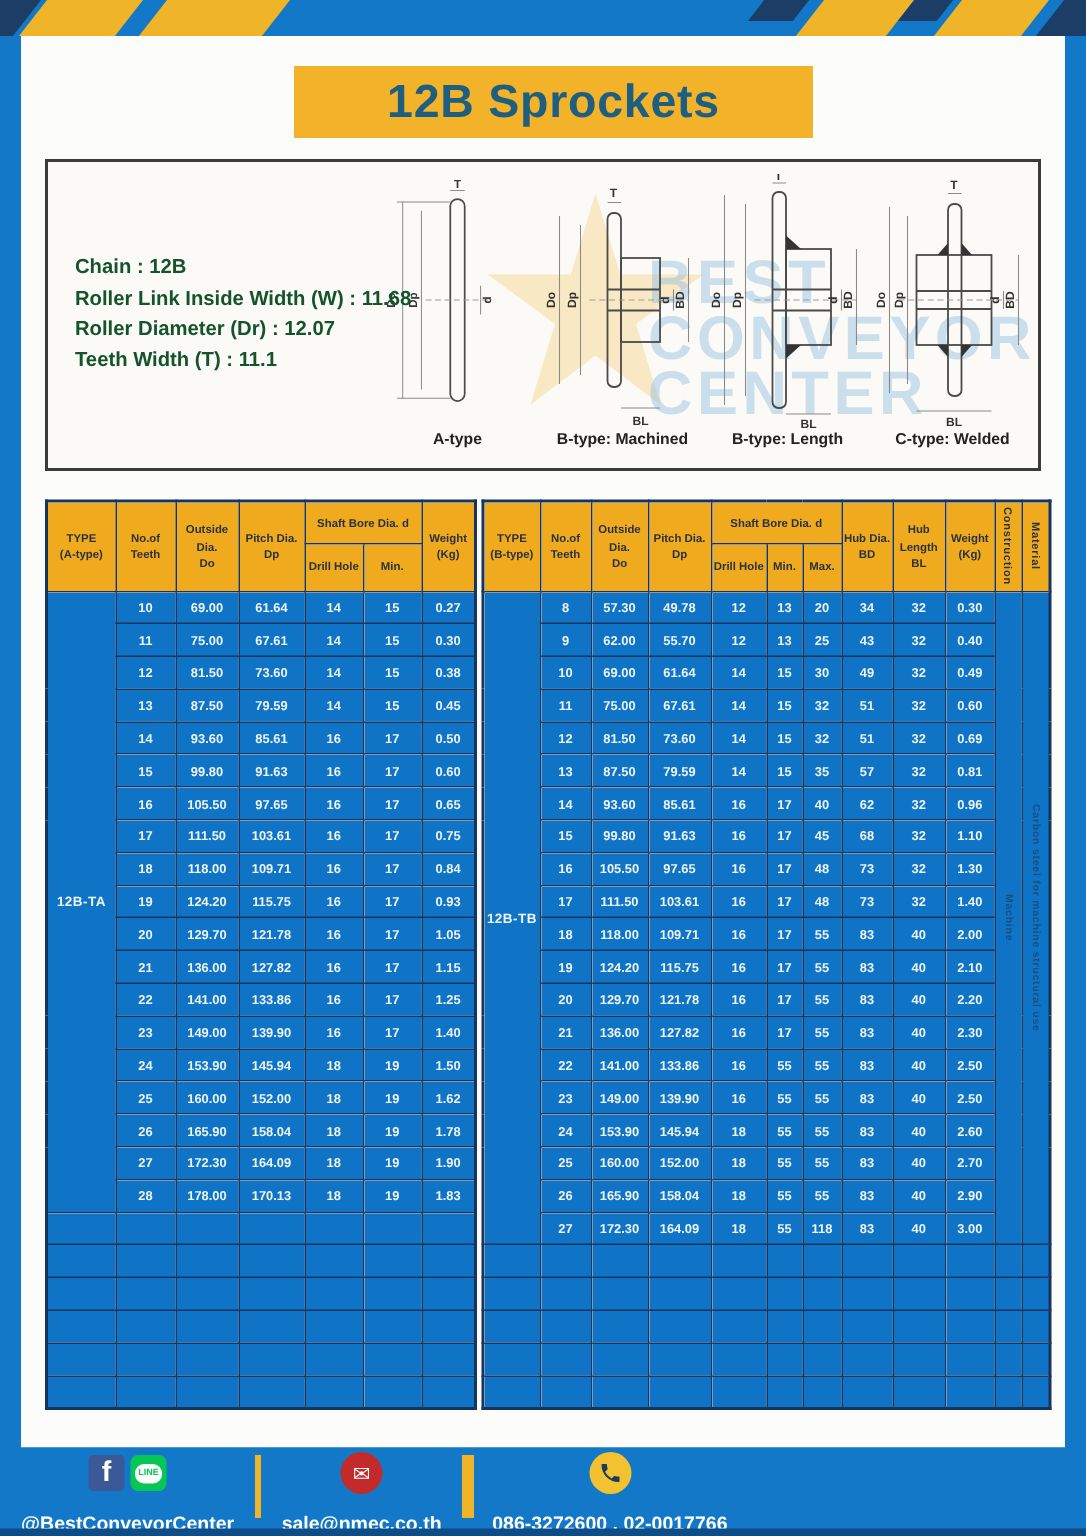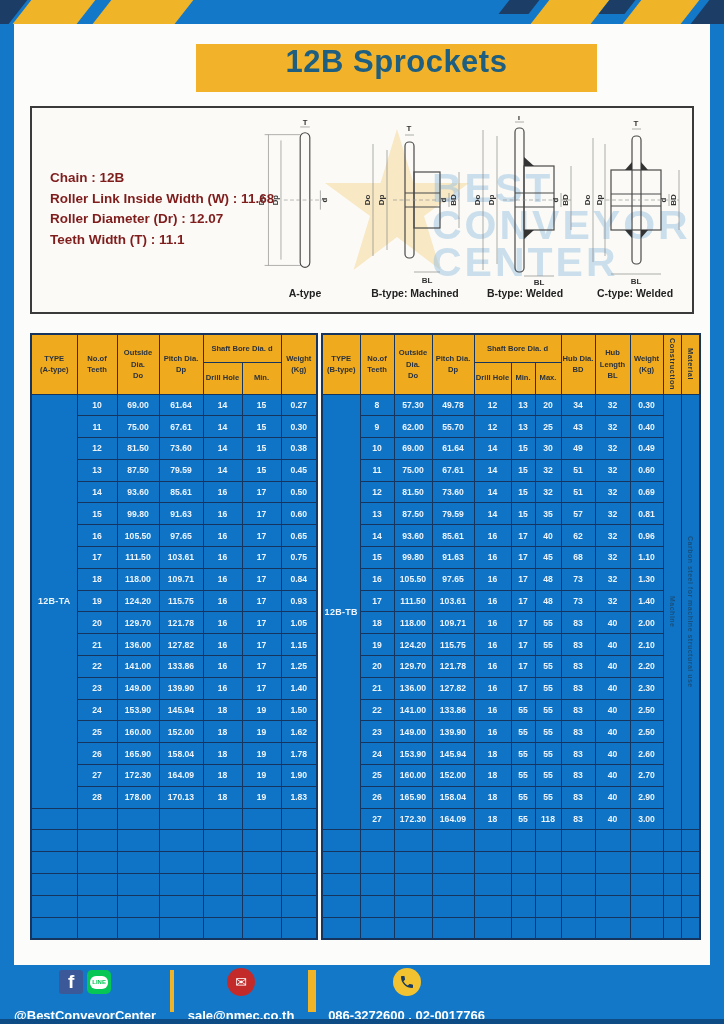--- a/index.html
+++ b/index.html
@@ -8,31 +8,31 @@
     background:#1478C8;
     font-family:"Liberation Sans", sans-serif;
   }
   
   .top-band{position:absolute;top:0;left:0;right:0;height:24px;background:#1478C8;overflow:hidden;}
   .stripe{position:absolute;top:-6px;height:36px;transform:skewX(-38deg);}
   .stripe.y{background:#F0B429;}
   .stripe.n{background:#1C3E66;}
   
   .page{position:absolute;left:14px;right:14px;top:24px;bottom:59px;background:#FCFCFA;}
-  .banner{position:absolute;left:182px;top:20px;width:401px;height:48px;background:#F2B32A;
-          display:flex;align-items:flex-start;justify-content:center;}
+  .banner{position:absolute;left:182px;top:20px;width:346px;height:48px;background:#F2B32A;
+          display:flex;align-items:center;justify-content:center;}
   .banner span{font-size:31px;font-weight:bold;color:#1E5E80;letter-spacing:0.5px;}
   
   .spec-box{position:absolute;left:16px;top:82px;width:660px;height:204px;
             border:2px solid #3A3A3A;background:#FBFAF6;overflow:hidden;}
   .wm-star{position:absolute;left:290px;top:18px;opacity:0.55;z-index:0;}
   .wm-text{position:absolute;left:400px;top:62px;z-index:0;opacity:0.45;
            color:#8FBEE2;font-weight:bold;font-size:41px;line-height:37px;letter-spacing:3px;}
   .spec-lines{position:absolute;left:18px;top:60px;z-index:2;}
-  .spec-line{color:#7f1d1d;font-weight:bold;font-size:13.5px;line-height:20.5px;white-space:nowrap;}
+  .spec-line{color:#14532d;font-weight:bold;font-size:13.5px;line-height:20.5px;white-space:nowrap;}
   .diagrams{position:absolute;left:220px;top:8px;right:4px;height:192px;display:flex;
             justify-content:space-between;z-index:1;}
   .diagram{display:flex;flex-direction:column;align-items:center;width:106px;}
   .diagram svg{display:block;}
   .caption{font-size:10.5px;font-weight:bold;color:#222;margin-top:1px;white-space:nowrap;}
   .dwg{stroke:#4a4a4a;stroke-width:1.2;fill:none;}
   .dim{stroke:#8a8a8a;stroke-width:0.7;fill:none;}
   .dimtxt{font-size:8px;fill:#333;font-weight:bold;}
   .dash{stroke:#999;stroke-width:0.7;stroke-dasharray:4 2.5;}
   .weld{fill:#333;stroke:none;}
@@ -166,21 +166,21 @@
             <line class="dash" x1="30" y1="84" x2="98" y2="84"></line>
             <line class="dim" x1="42" y1="6" x2="51" y2="6"></line>
             <text class="dimtxt" text-anchor="middle" x="46" y="4" font-size="6.5">T</text>
             <line class="dim" x1="88" y1="77" x2="88" y2="91"></line>
             <text class="dimtxt" text-anchor="middle" transform="rotate(-90 85 84)" x="85" y="84" font-size="7">d</text>
             <line class="dim" x1="98" y1="50" x2="98" y2="114"></line>
             <text class="dimtxt" text-anchor="middle" transform="rotate(-90 95 84)" x="95" y="84" font-size="7">BD</text>
             <line class="dim" x1="51" y1="160" x2="81" y2="160"></line>
             <text class="dimtxt" text-anchor="middle" x="66" y="169">BL</text>
           </svg>
-          <div class="caption">B-type: Welded</div>
+          <div class="caption">B-type: Length</div>
         </div>
 
         <div class="diagram">
           <svg width="104" height="170" viewBox="0 0 104 170">
             <line class="dim" x1="10" y1="22" x2="10" y2="146"></line>
             <line class="dim" x1="22" y1="28" x2="22" y2="140"></line>
             <text class="dimtxt" text-anchor="middle" transform="rotate(-90 7 84)" x="7" y="84">Do</text>
             <text class="dimtxt" text-anchor="middle" transform="rotate(-90 19 84)" x="19" y="84">Dp</text>
             <rect class="dwg" x="49" y="20" width="9" height="128" rx="4" fill="#fff"></rect>
             <rect class="dwg" x="28" y="54" width="50" height="60" fill="#fff"></rect>

